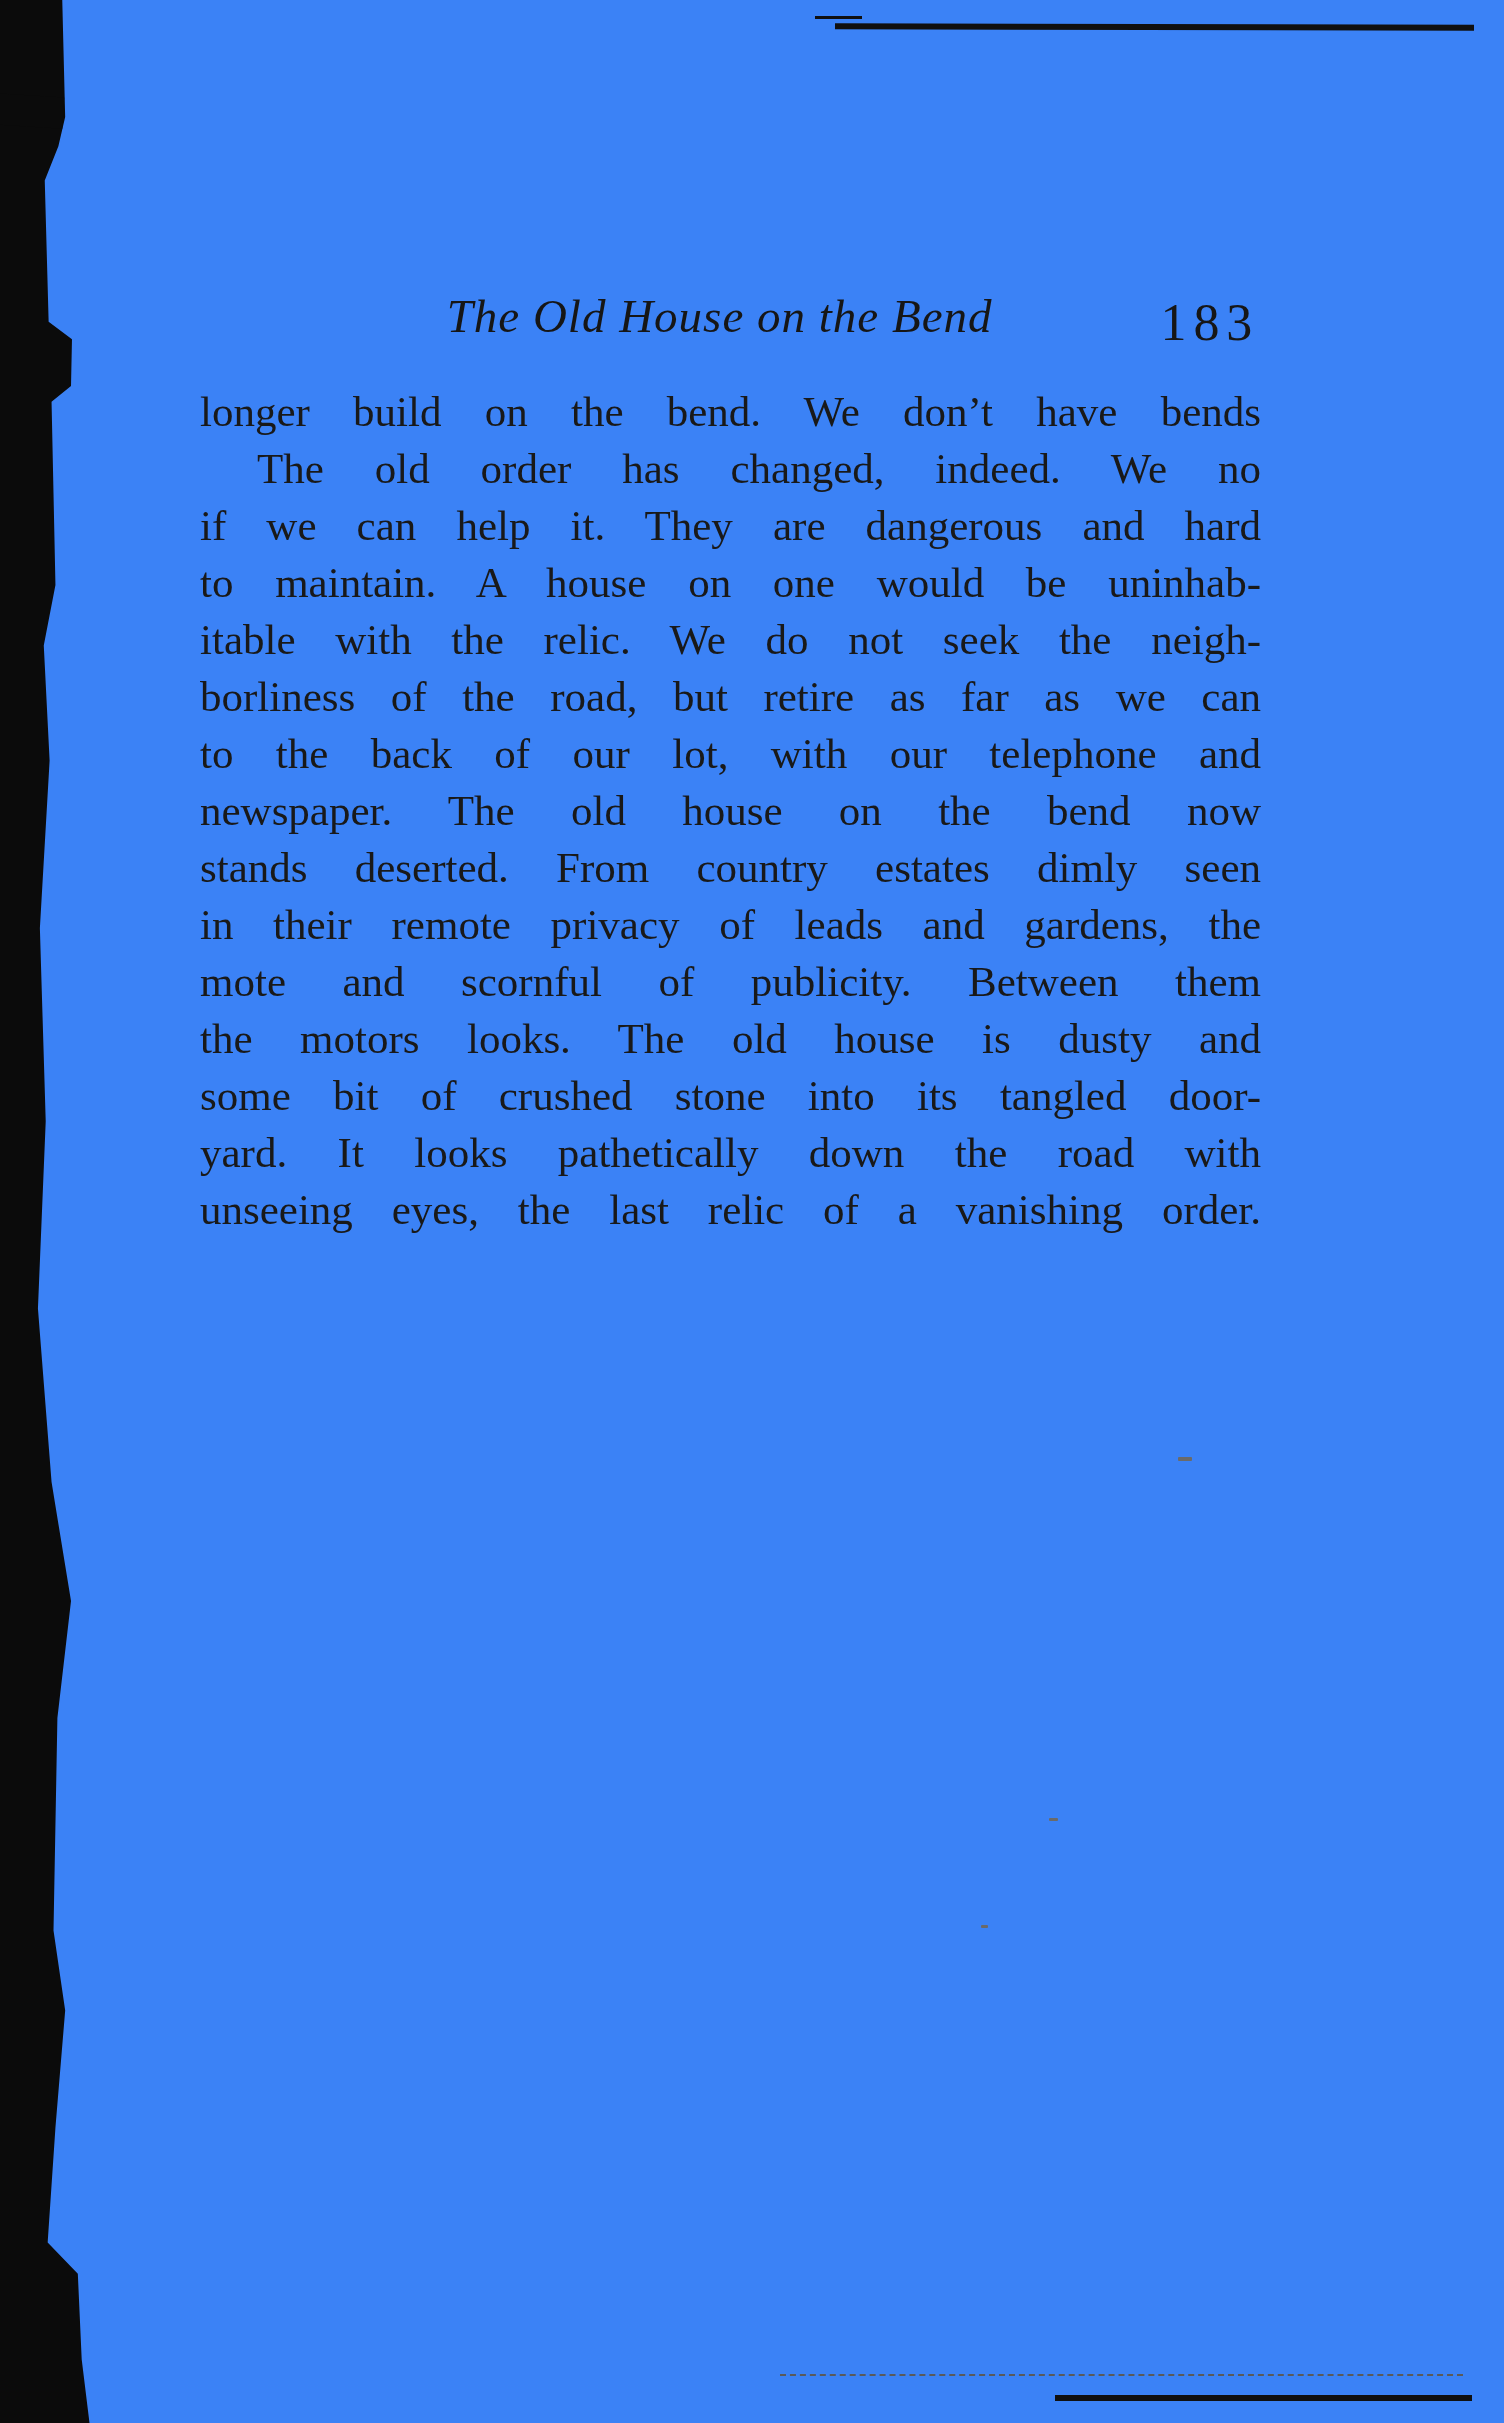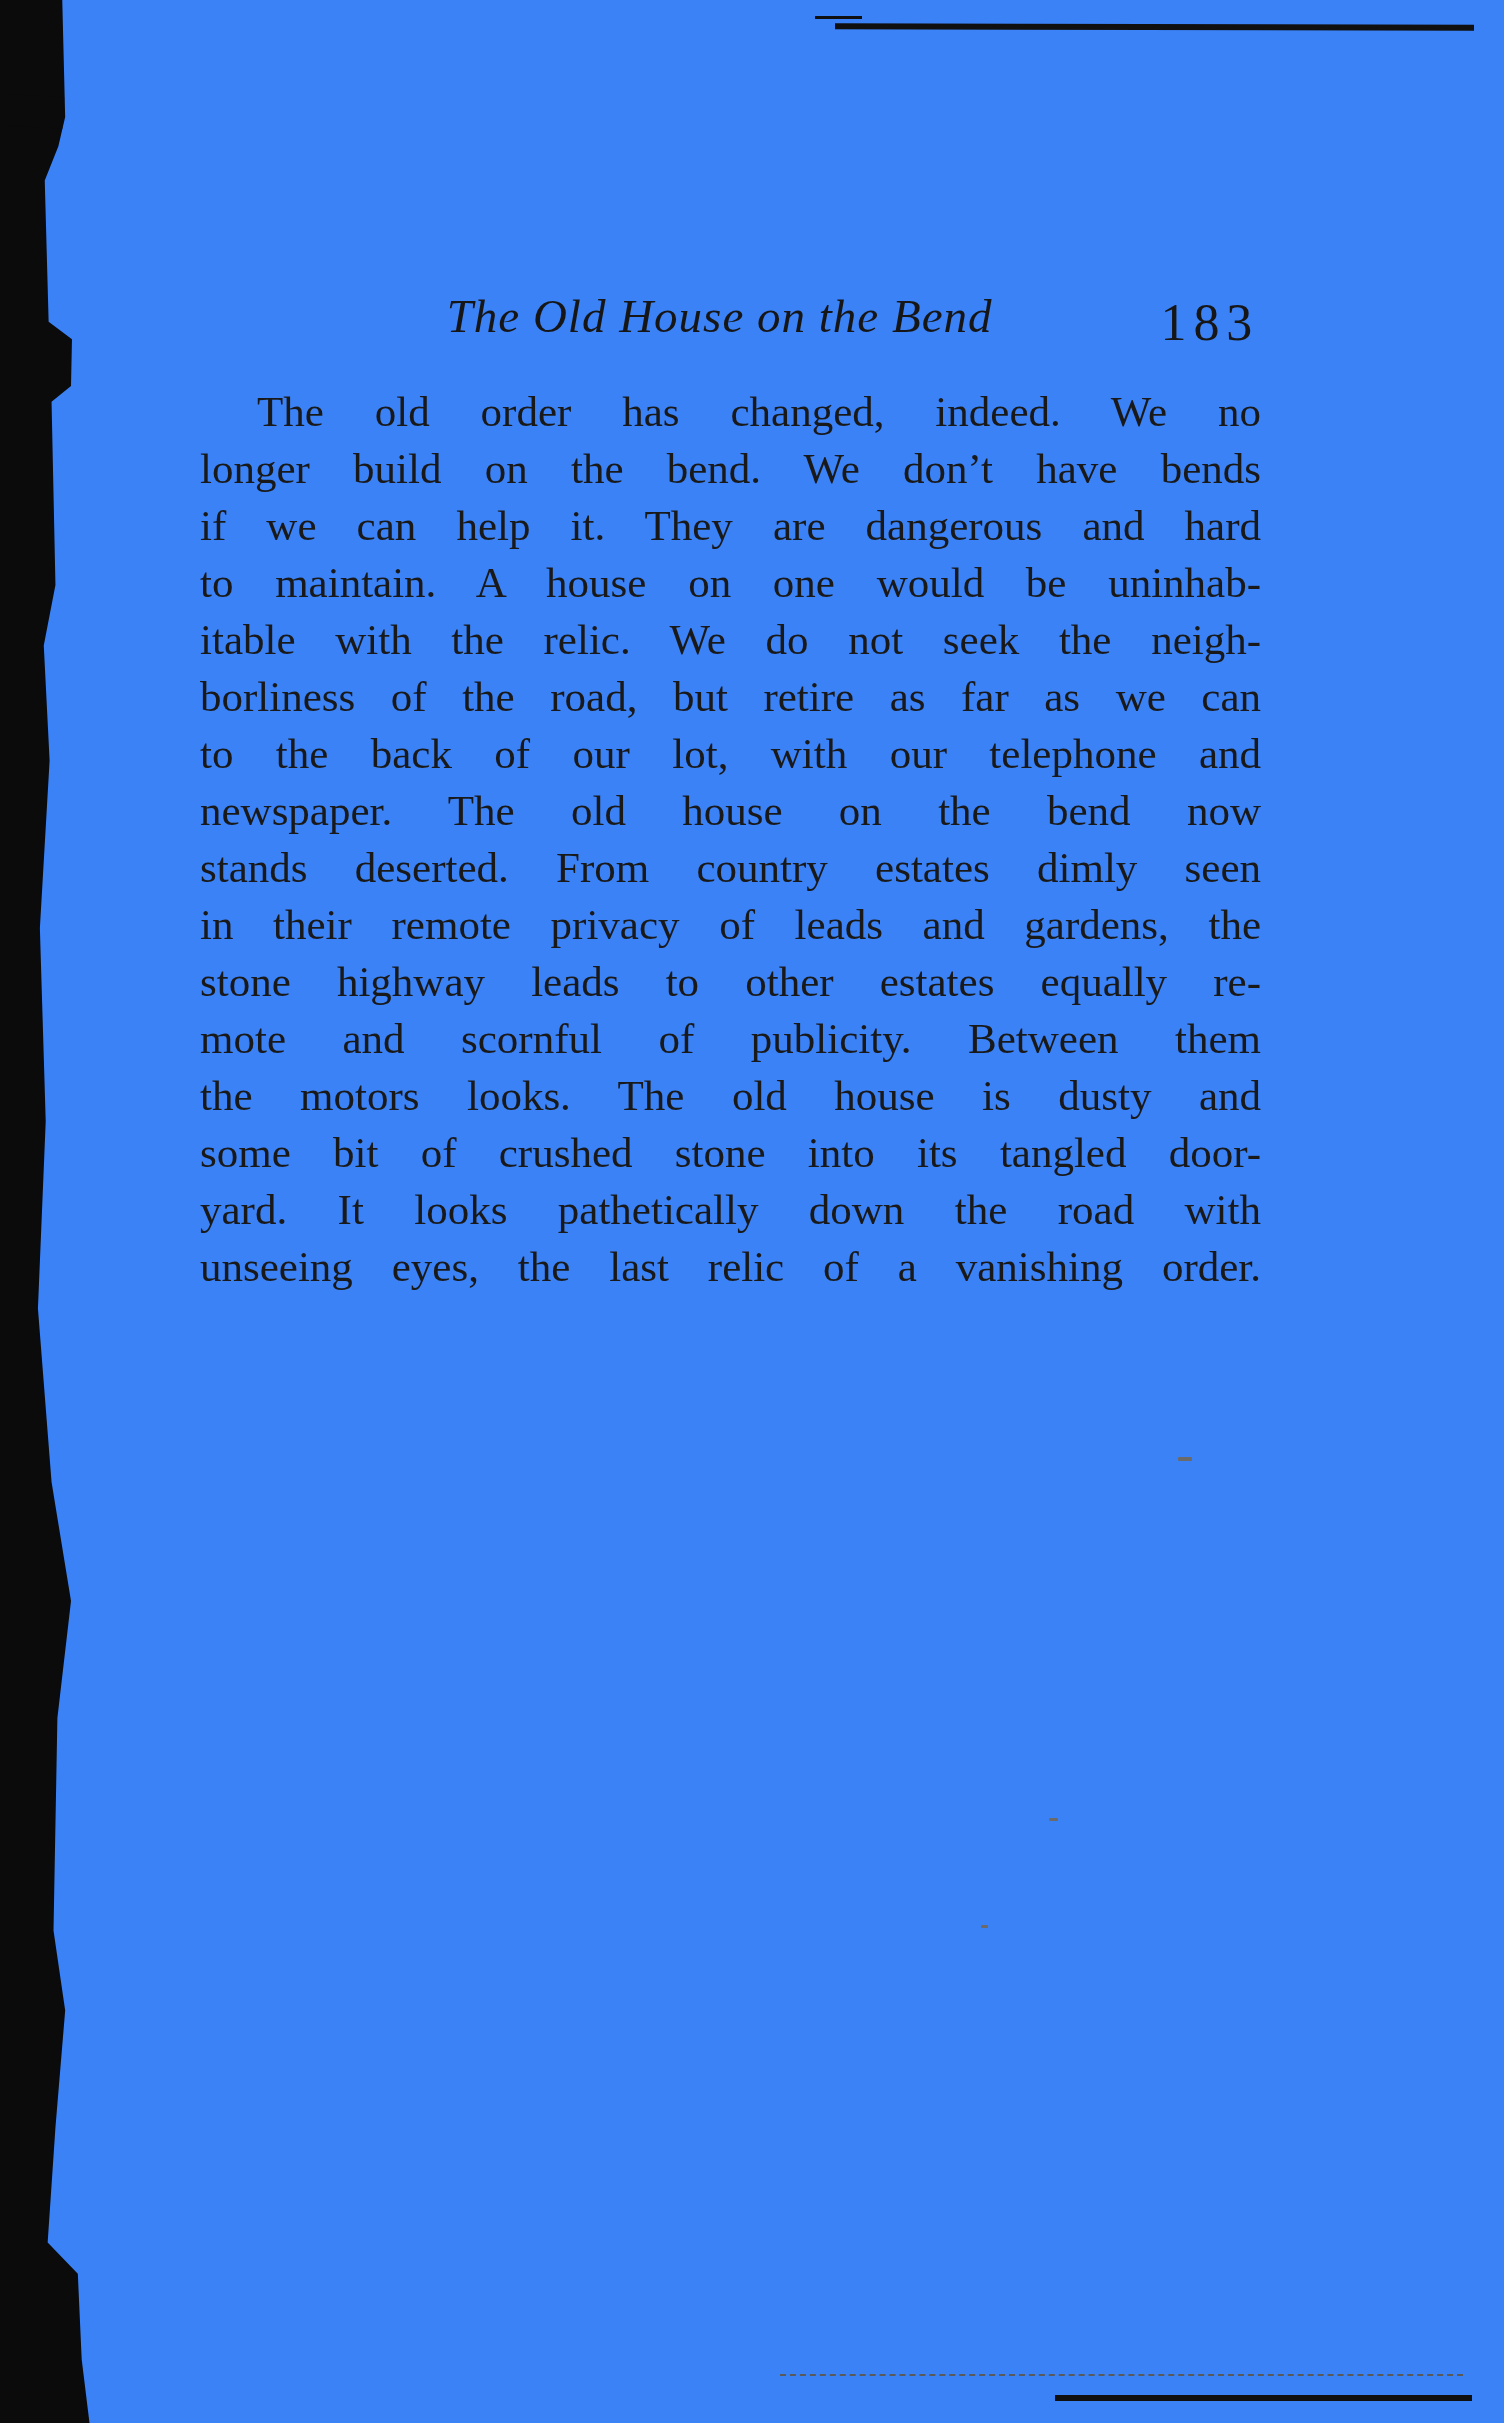--- a/index.html
+++ b/index.html
@@ -102,31 +102,30 @@
   <div class="speck" style="left:981px; top:1925px; width:6.8px; height:2.9px;"></div>
 
   <div class="text-column">
 
     <div class="header-row">
       <span class="header-title">The Old House on the Bend</span>
       <span class="header-pagenum">183</span>
     </div>
 
     <div class="body-block">
+      <div class="body-line">longer build on the bend. We don’t have bends</div>
       <div class="body-line indent">The old order has changed, indeed. We no</div>
-      <div class="body-line">longer build on the bend. We don’t have bends</div>
       <div class="body-line">if we can help it. They are dangerous and hard</div>
       <div class="body-line">to maintain. A house on one would be uninhab-</div>
       <div class="body-line">itable with the relic. We do not seek the neigh-</div>
       <div class="body-line">borliness of the road, but retire as far as we can</div>
       <div class="body-line">to the back of our lot, with our telephone and</div>
       <div class="body-line">newspaper. The old house on the bend now</div>
       <div class="body-line">stands deserted. From country estates dimly seen</div>
       <div class="body-line">in their remote privacy of leads and gardens, the</div>
-      <div class="body-line">stone highway leads to other estates equally re-</div>
       <div class="body-line">mote and scornful of publicity. Between them</div>
       <div class="body-line">the motors looks. The old house is dusty and</div>
       <div class="body-line">some bit of crushed stone into its tangled door-</div>
       <div class="body-line">yard. It looks pathetically down the road with</div>
       <div class="body-line">unseeing eyes, the last relic of a vanishing order.</div>
     </div>
 
   </div>
 </div>
 

